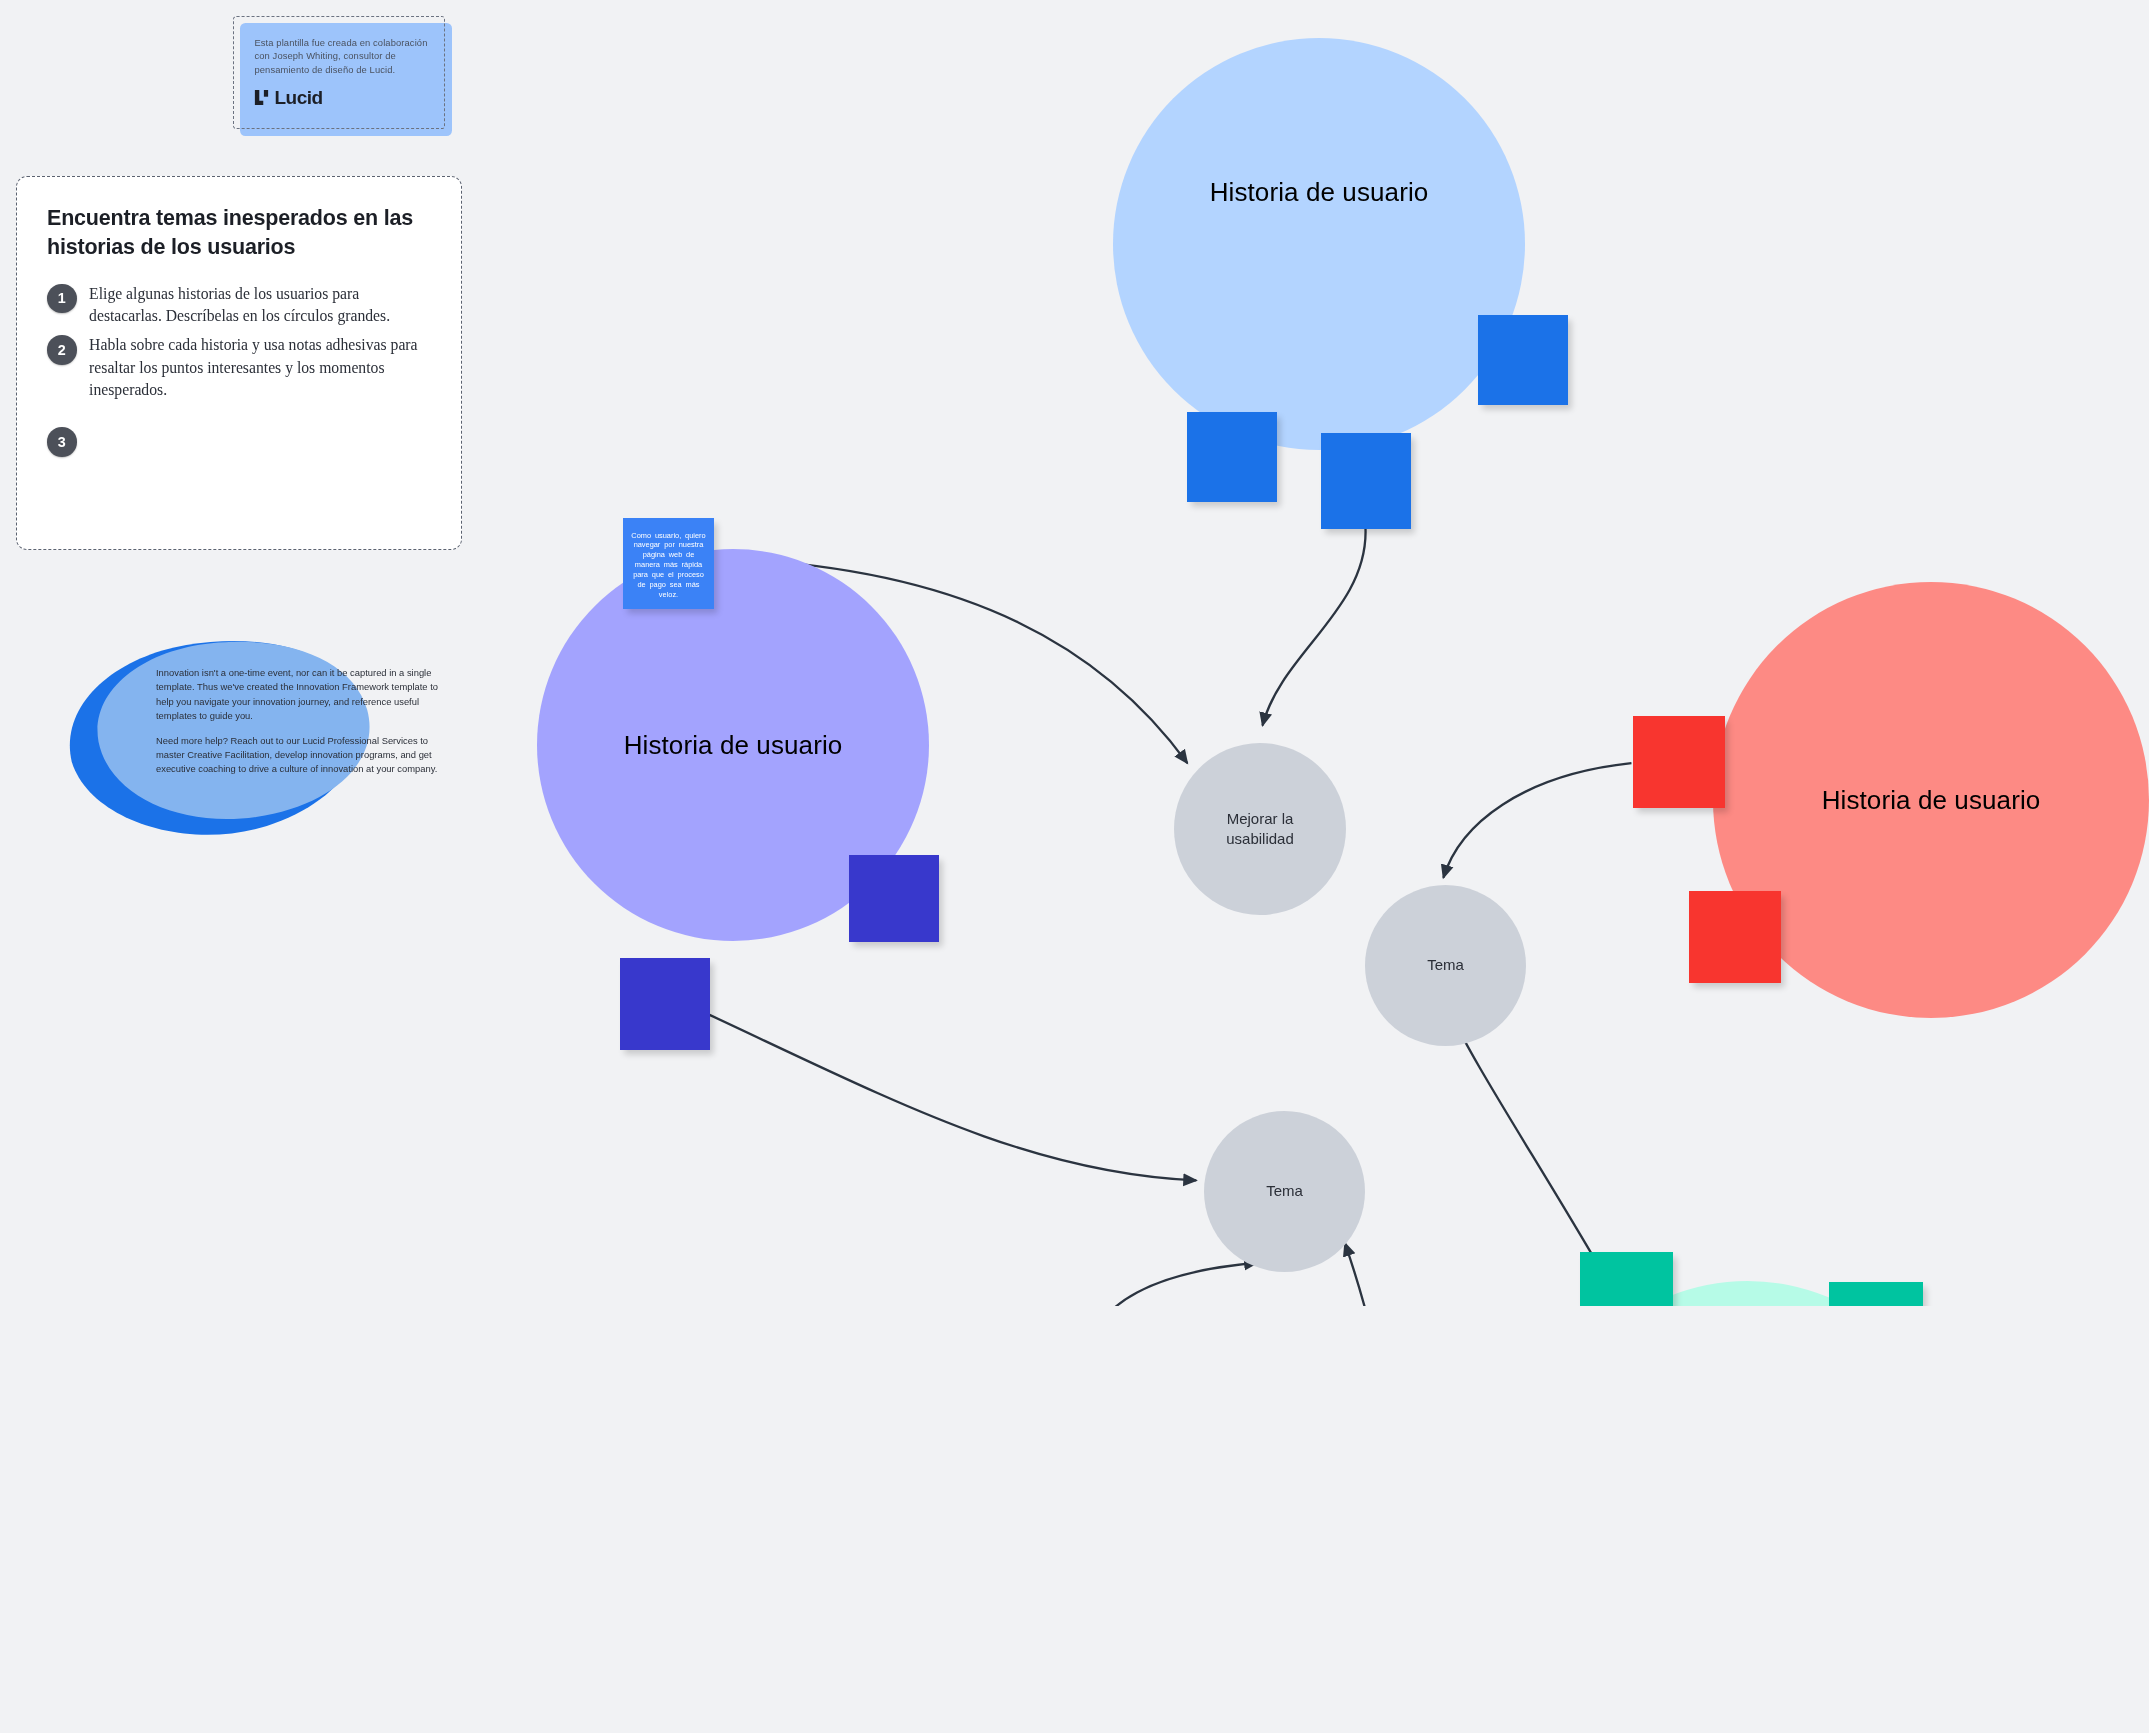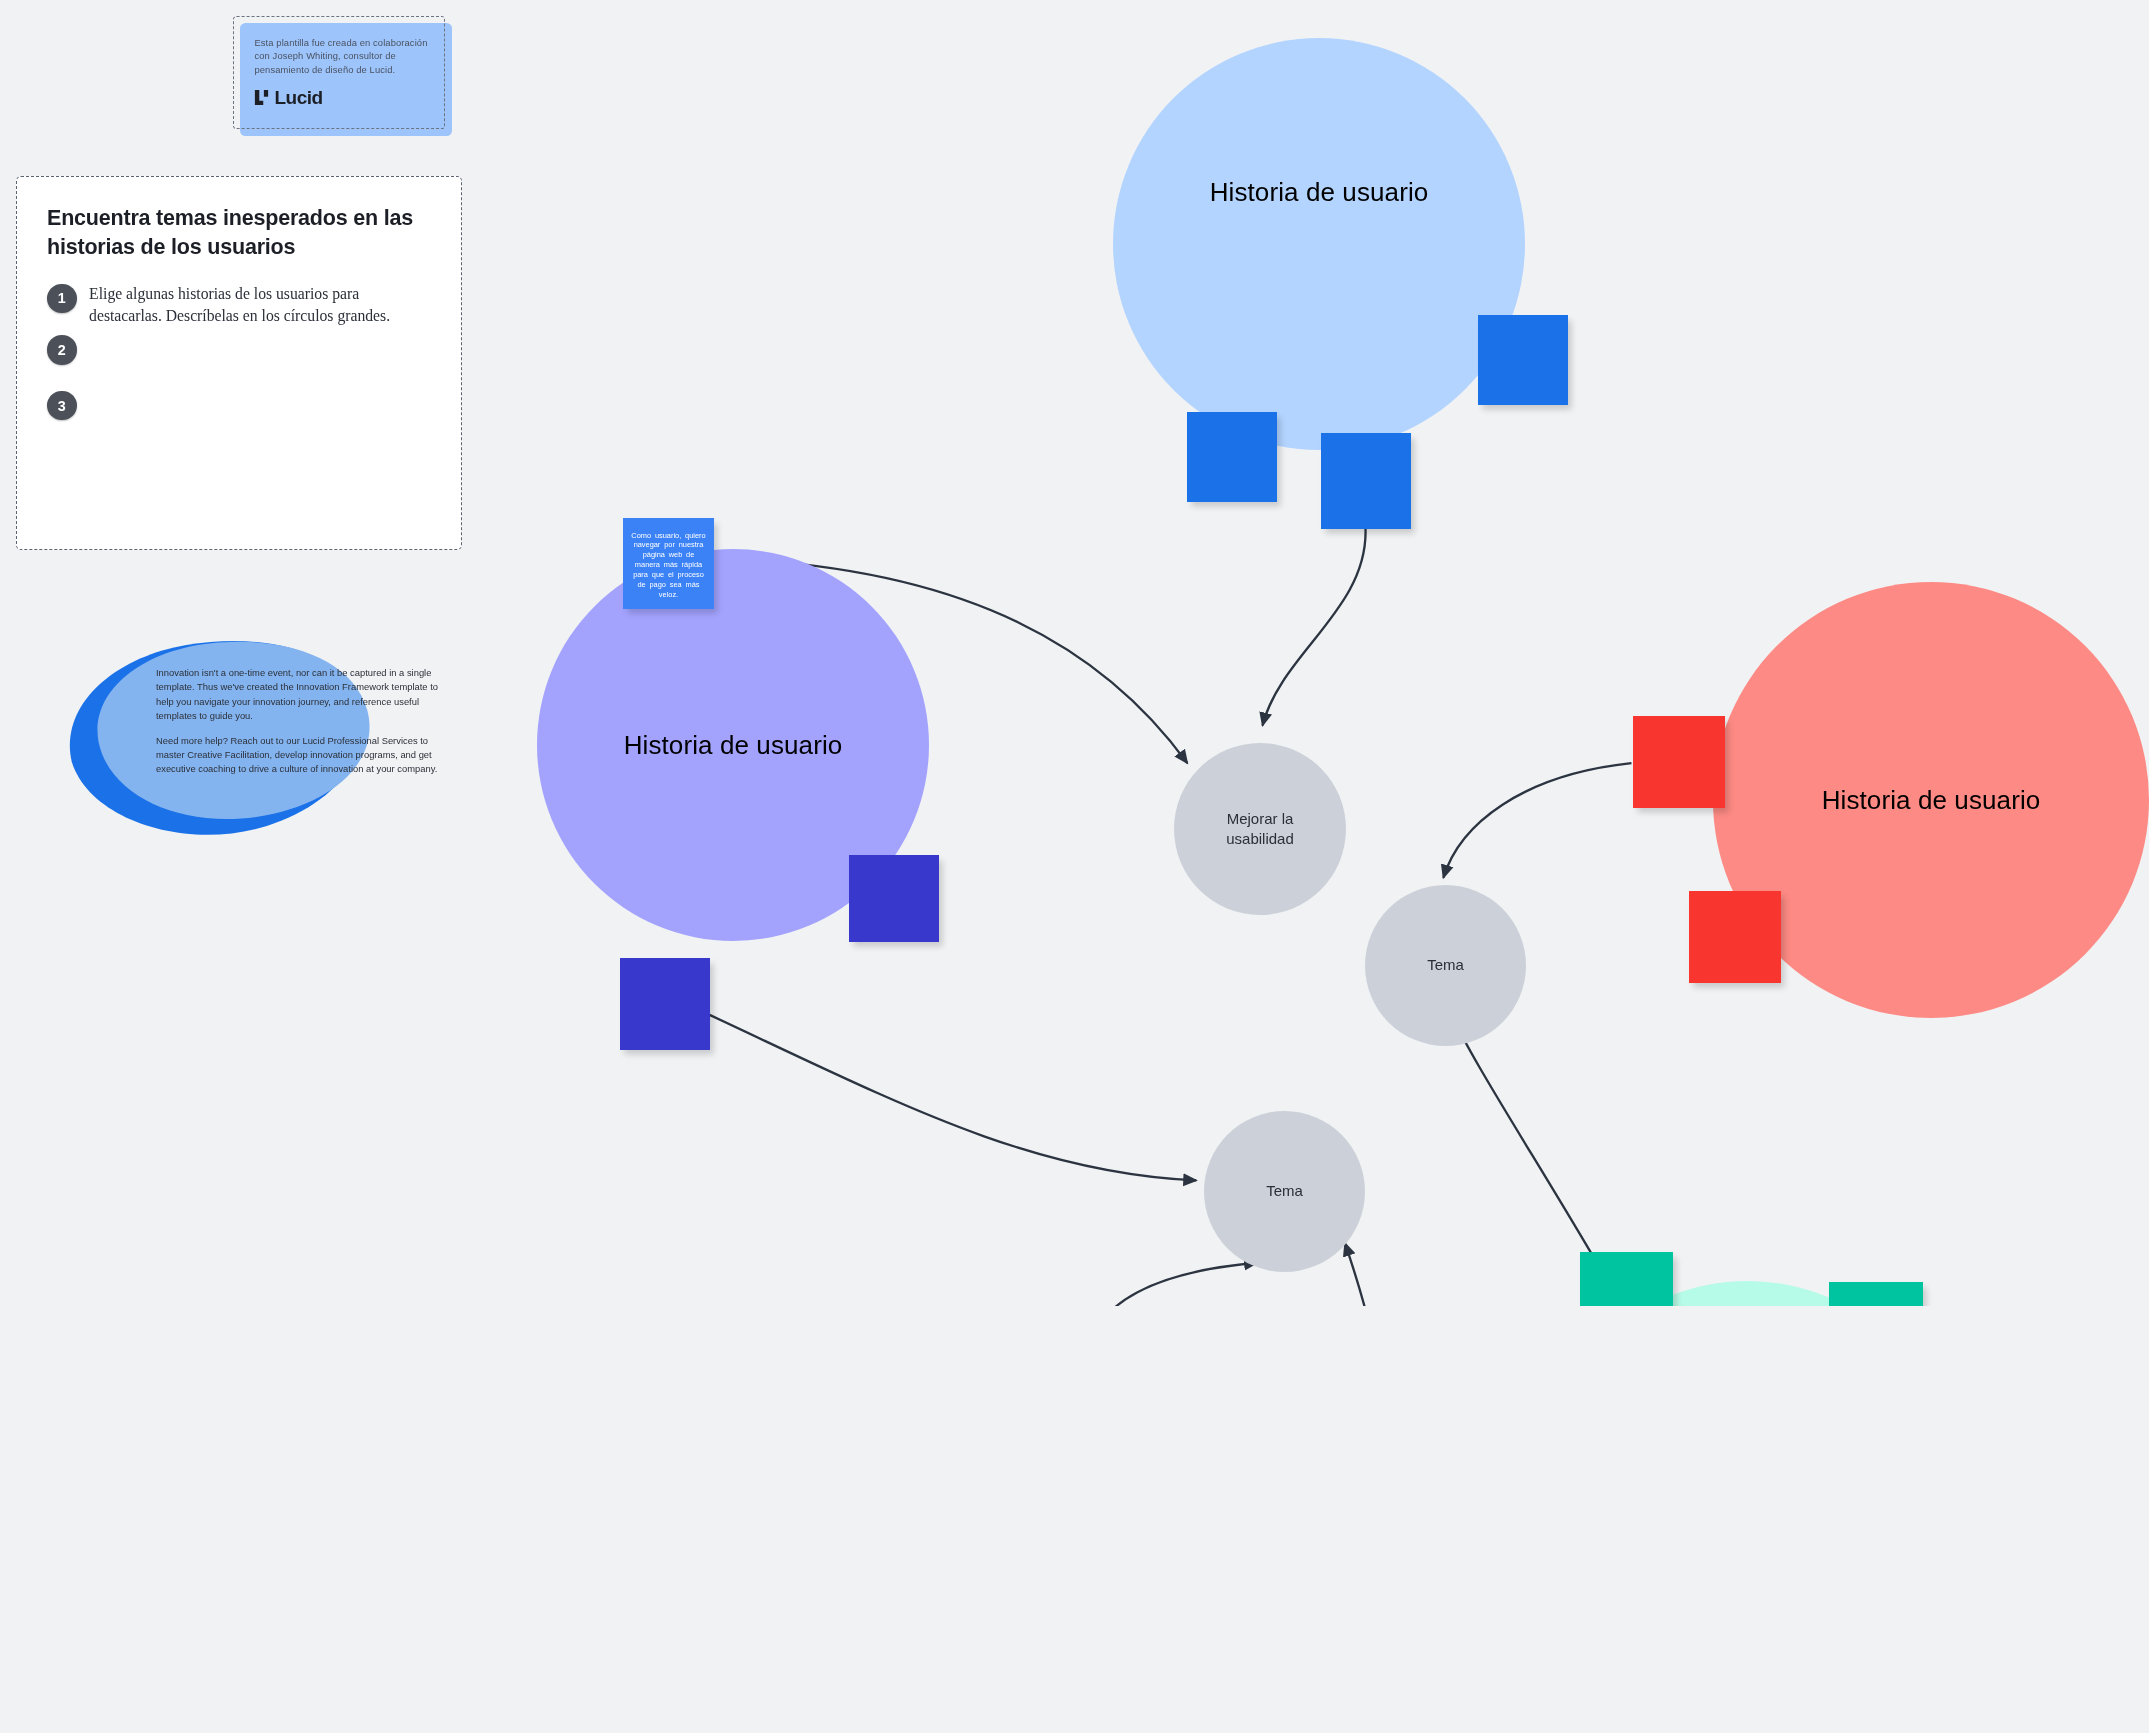--- a/index.html
+++ b/index.html
@@ -66,21 +66,21 @@
     letter-spacing: -0.5px;
     line-height: 1;
   }
 
   
   .instr {
     position: absolute;
     left: 16px; top: 176px;
     width: 446px; height: 374px;
     border: 1.8px dashed #5b6270;
-    border-radius: 5px;
+    border-radius: 11px;
     background: #ffffff;
     box-sizing: border-box;
     padding: 27px 30px 0 30px;
   }
   .instr-title {
     font-size: 21.5px;
     font-weight: bold;
     color: #1c1f26;
     line-height: 1.33;
     letter-spacing: -0.2px;
@@ -229,20 +229,21 @@
 
   <div class="instr">
     <h1 class="instr-title">Encuentra temas inesperados en las historias de los usuarios</h1>
     <div class="instr-list">
       <div class="instr-item">
         <div class="instr-num">1</div>
         <div class="instr-txt">Elige algunas historias de los usuarios para destacarlas. Descríbelas en los círculos grandes.</div>
       </div>
       <div class="instr-item">
         <div class="instr-num">2</div>
+        <div class="instr-txt">Habla sobre cada historia y usa notas adhesivas para resaltar los puntos interesantes y los momentos inesperados.</div>
       </div>
       <div class="instr-item gap">
         <div class="instr-num">3</div>
       </div>
     </div>
   </div>
 
   <div class="blob-wrap">
     <svg width="385" height="242" viewBox="0 0 430 270">
       <path d="M32 150 C18 88 78 34 160 20 C250 5 330 28 352 80 C375 135 330 197 250 222 C160 250 52 216 32 150 Z" fill="#1b72e8"></path>

